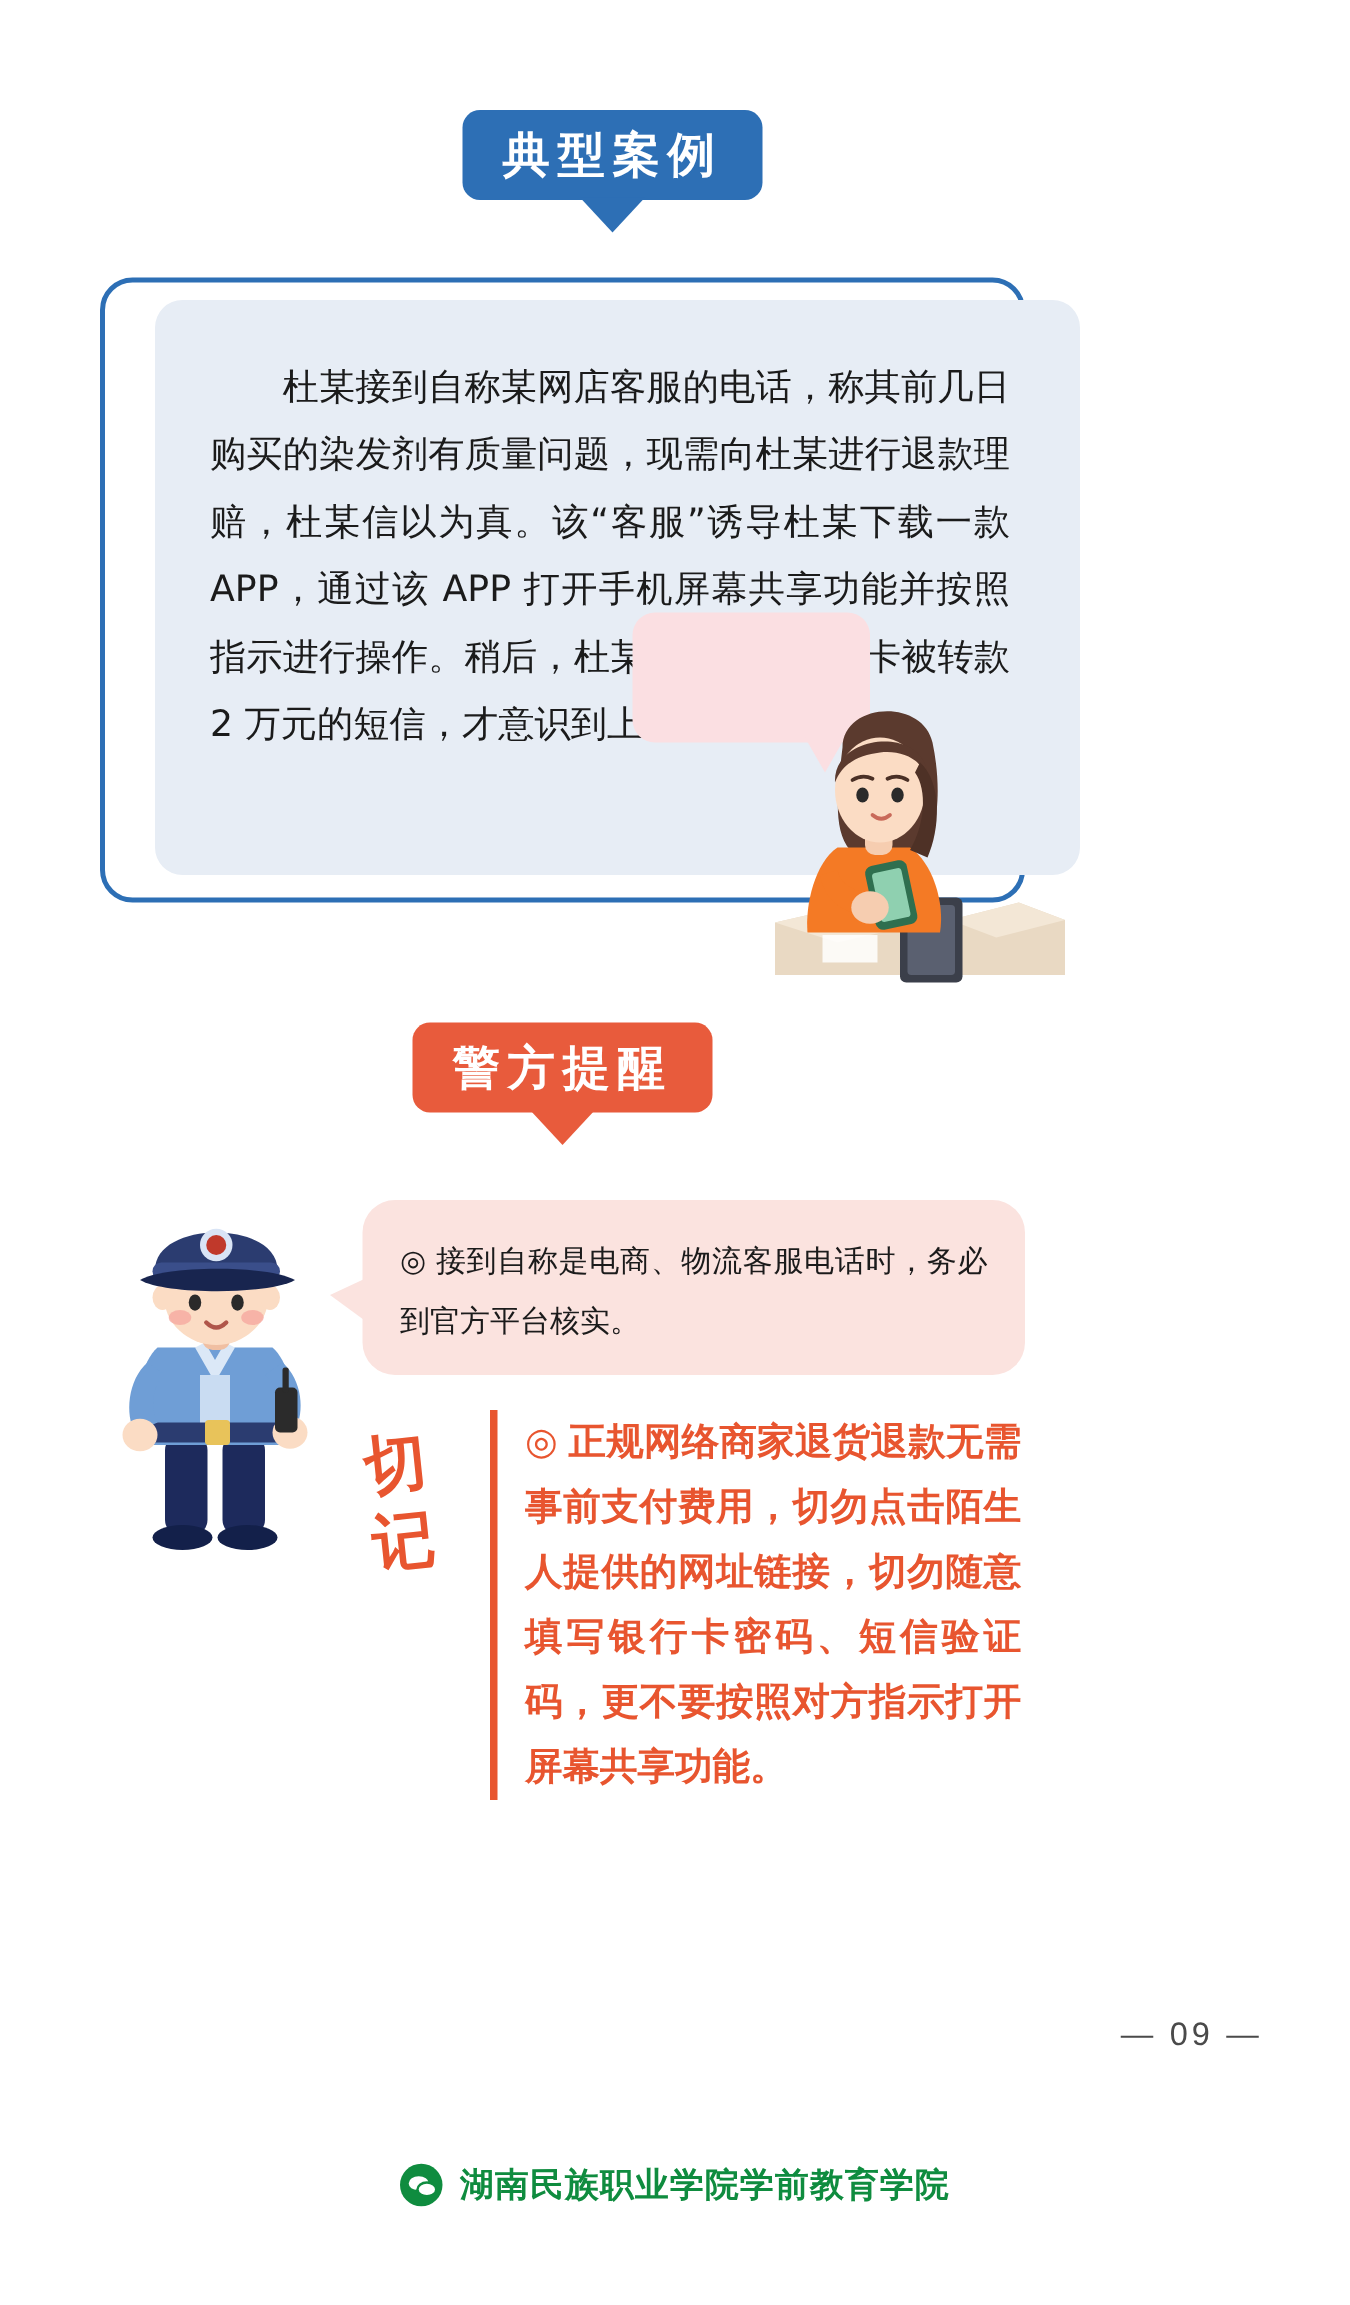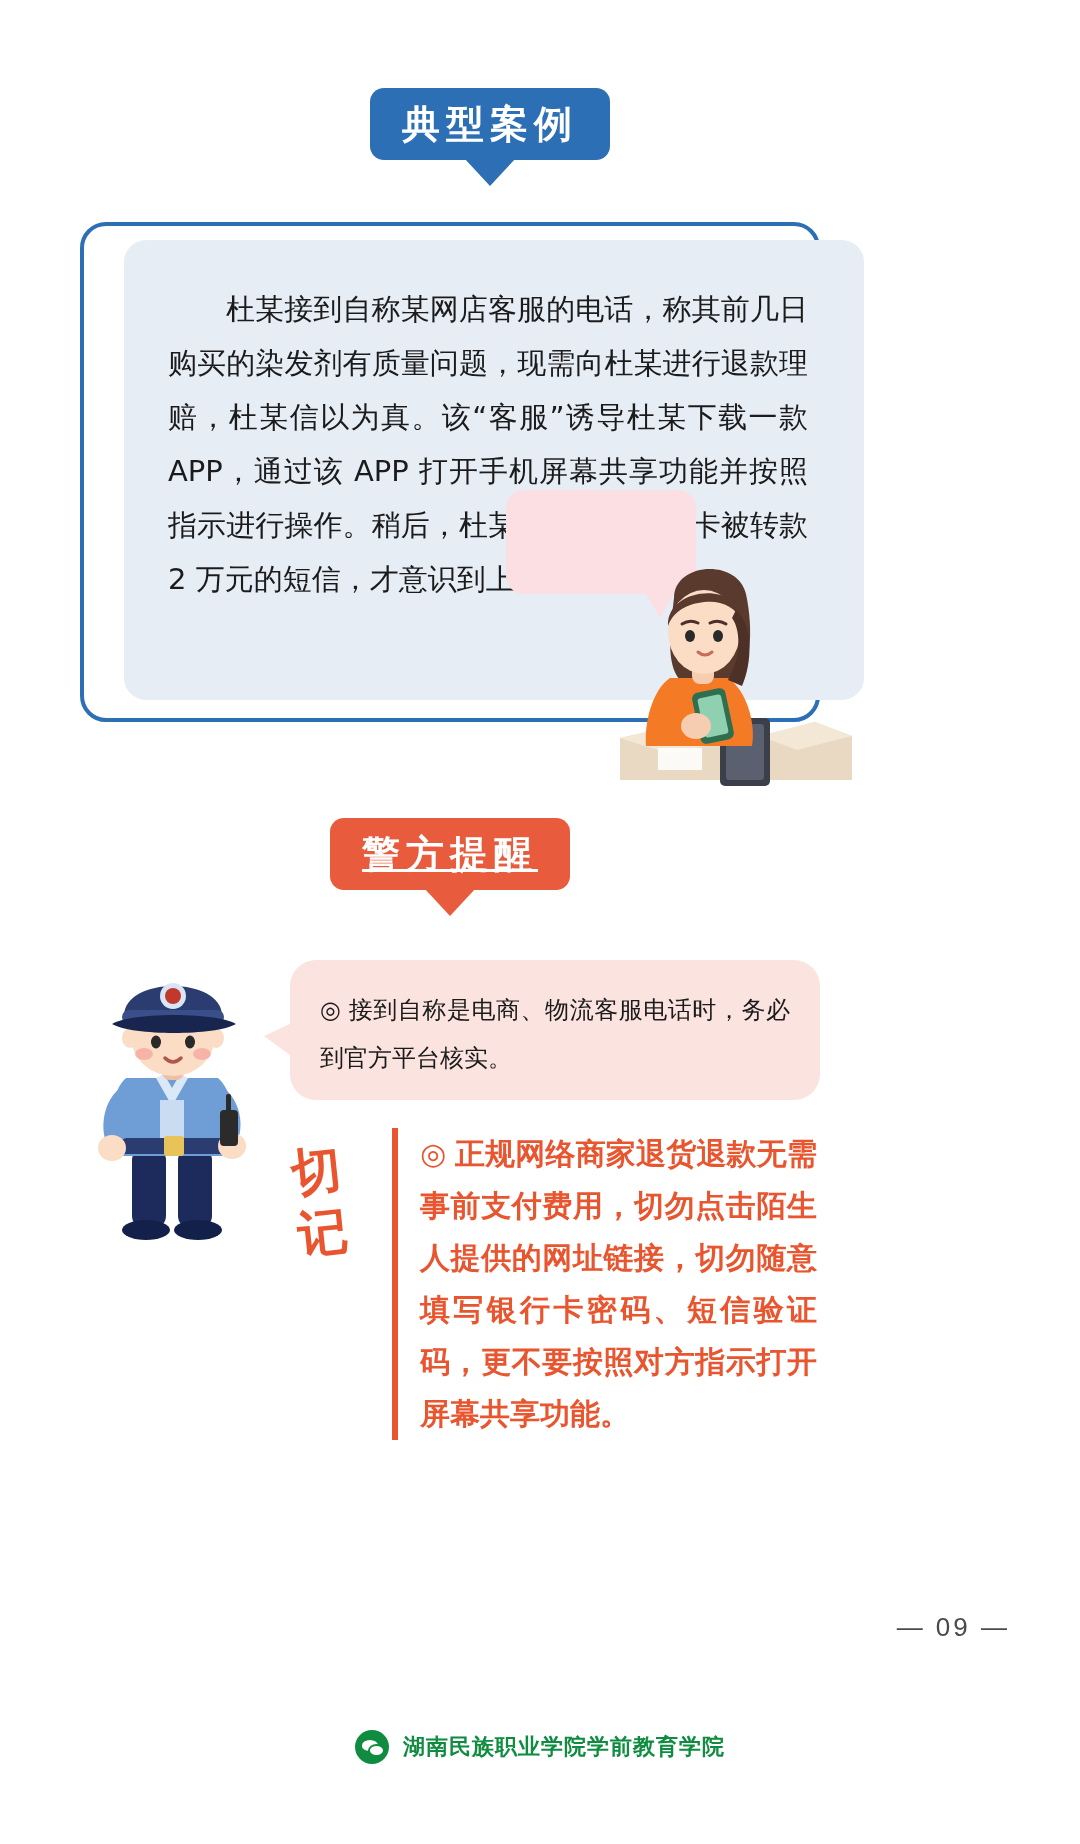--- a/index.html
+++ b/index.html
@@ -48,21 +48,20 @@
     margin-left: 40px;
   }
   #banner-case .tail { border-top: 28px solid #2d6fb5; }
 
   #banner-police {
     left: 330px;
     top: 818px;
     width: 240px;
     height: 72px;
     background: #e85b3c;
-    text-decoration: underline;
   }
   #banner-police .tail { border-top: 28px solid #e85b3c; }
 
   
   #case-card-outline {
     position: absolute;
     left: 80px;
     top: 222px;
     width: 740px;
     height: 500px;
@@ -244,21 +243,21 @@
     position: absolute;
     left: 15px;
     top: 16px;
     width: 13px;
     height: 9px;
     background: #ffffff;
     border-radius: 50%;
     box-shadow: 0 0 0 2px #0f8c3f;
   }
   #footer-name {
-    font-size: 22px;
+    font-size: 27px;
     font-weight: bold;
     color: #0f8c3f;
     letter-spacing: 1px;
   }
 </style>
 </head>
 <body>
 
 <div class="banner" id="banner-case">
   <span>典型案例</span>

